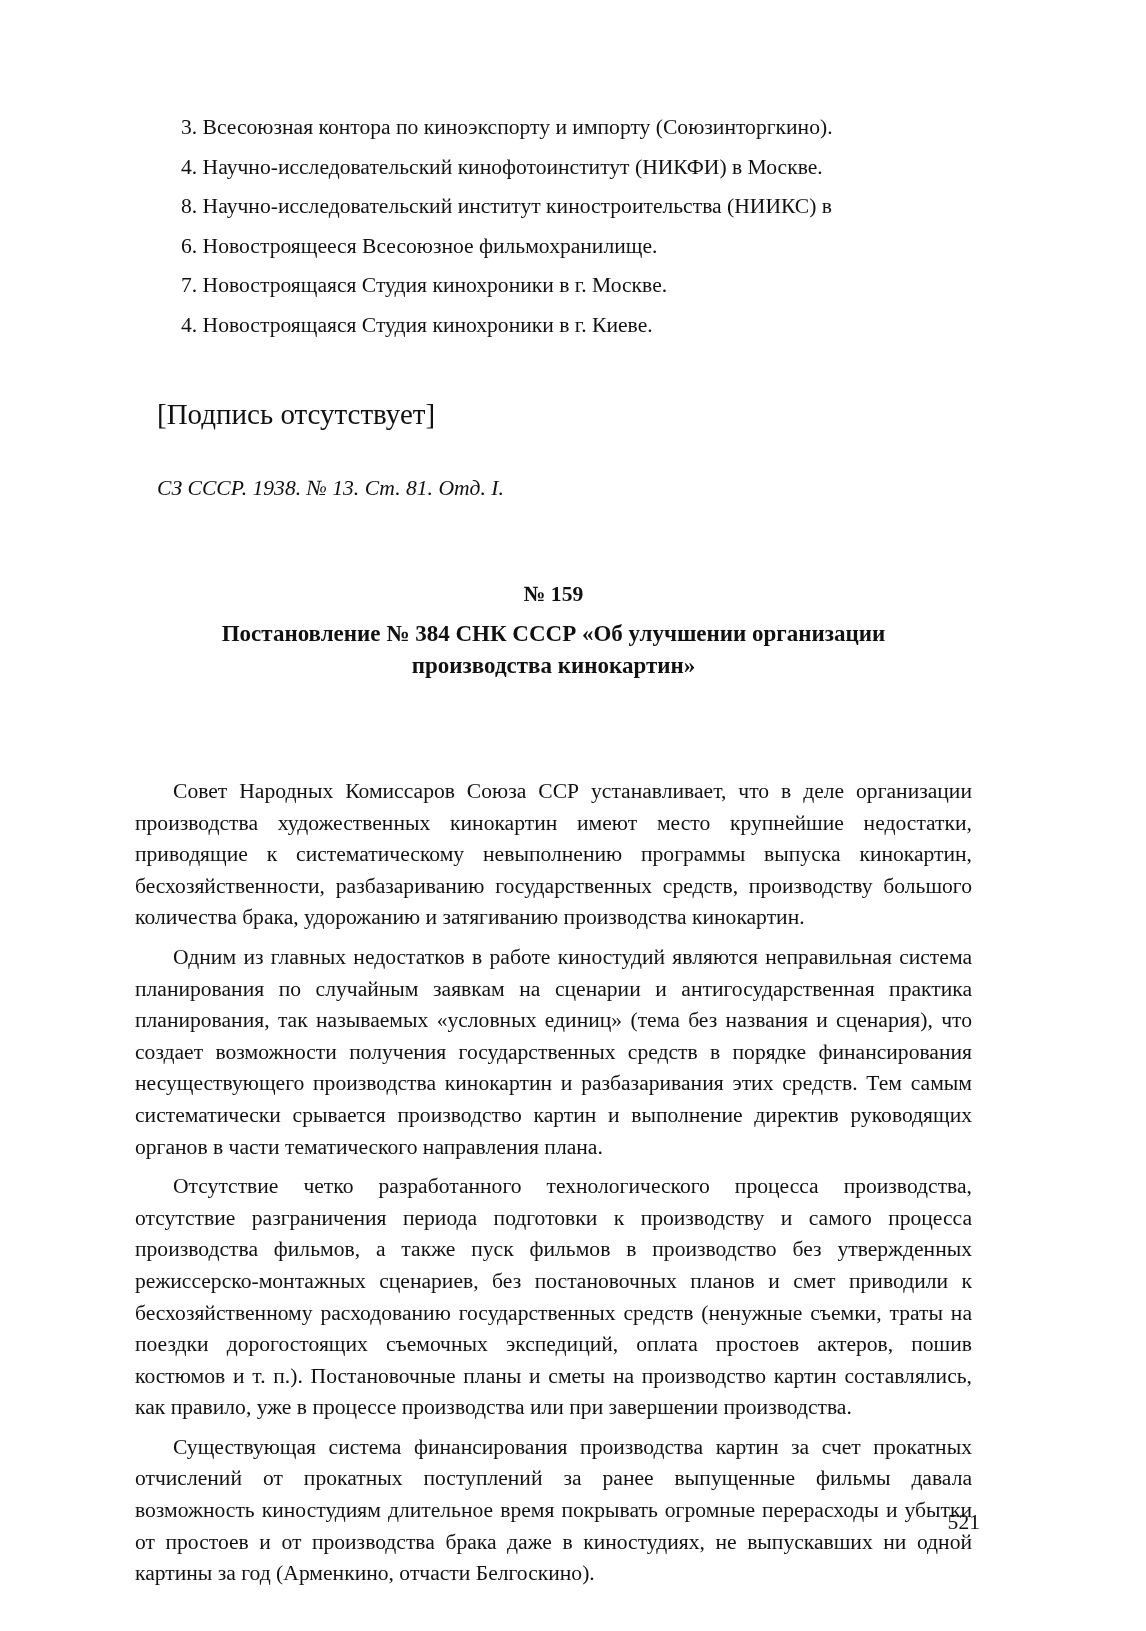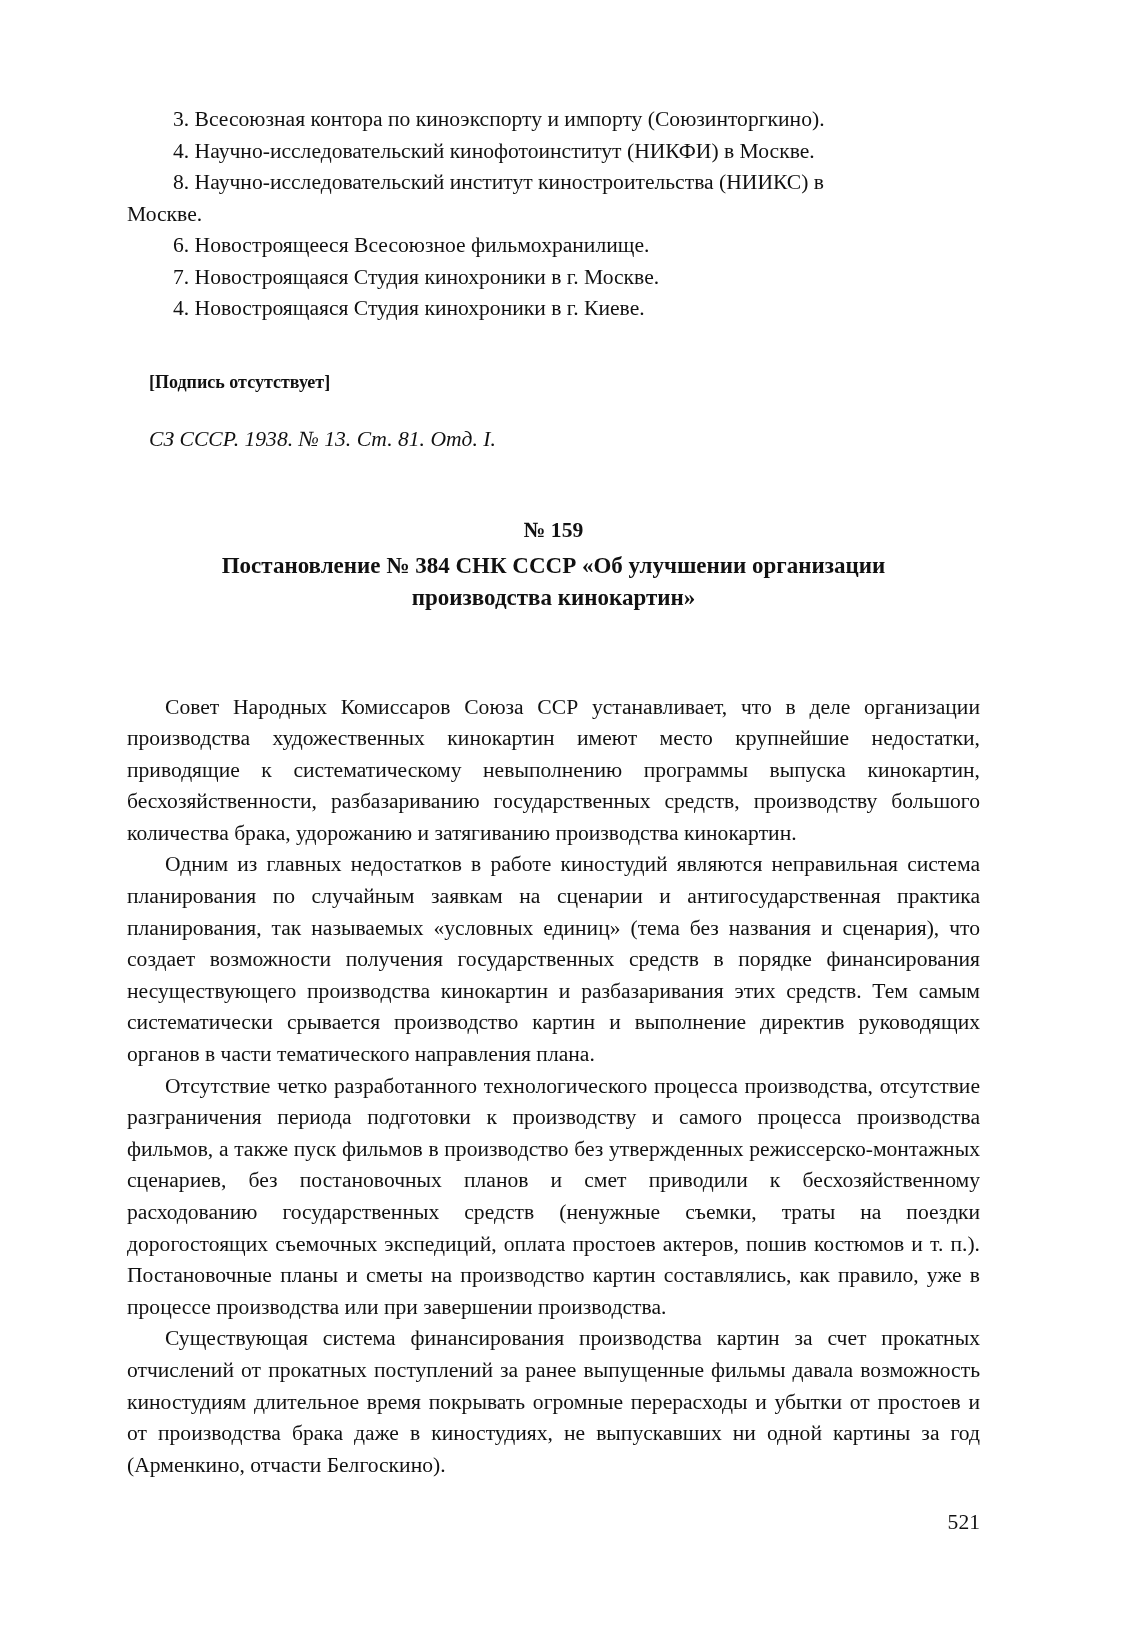--- a/index.html
+++ b/index.html
@@ -21,40 +21,39 @@
     top: 0;
     width: 1146px;
     height: 1631px;
     box-sizing: border-box;
     padding: 104px 166px 0 127px;
   }
   .content {
     width: 853px;
   }
   p {
-    margin: 0;
+    margin: 8px;
     font-size: 21.6px;
     line-height: 31.5px;
     text-align: justify;
     text-justify: inter-word;
     hyphens: manual;
   }
   .list-item {
     text-indent: 46px;
   }
   .list-item.cont {
     text-indent: 0;
   }
   .gap-after-list {
     height: 42px;
   }
   .signature {
     text-indent: 22px;
-    font-size: 18px;
-    font-weight: bold;
+    font-size: 29px;
   }
   .gap-sm {
     height: 26px;
   }
   .source {
     text-indent: 22px;
     font-style: italic;
     font-size: 21.6px;
   }
   .gap-lg {
@@ -100,21 +99,20 @@
 </style>
 </head>
 <body>
 
 <div class="page">
   <div class="content">
 
     <p class="list-item">3. Всесоюзная контора по киноэкспорту и импорту (Союзинторгкино).</p>
     <p class="list-item">4. Научно-исследовательский кинофотоинститут (НИКФИ) в Москве.</p>
     <p class="list-item">8. Научно-исследовательский институт киностроительства (НИИКС) в</p>
-    <p class="list-item cont">Москве.</p>
     <p class="list-item">6. Новостроящееся Всесоюзное фильмохранилище.</p>
     <p class="list-item">7. Новостроящаяся Студия кинохроники в г. Москве.</p>
     <p class="list-item">4. Новостроящаяся Студия кинохроники в г. Киеве.</p>
 
     <div class="gap-after-list"></div>
 
     <p class="signature">[Подпись отсутствует]</p>
 
     <div class="gap-sm"></div>
 

